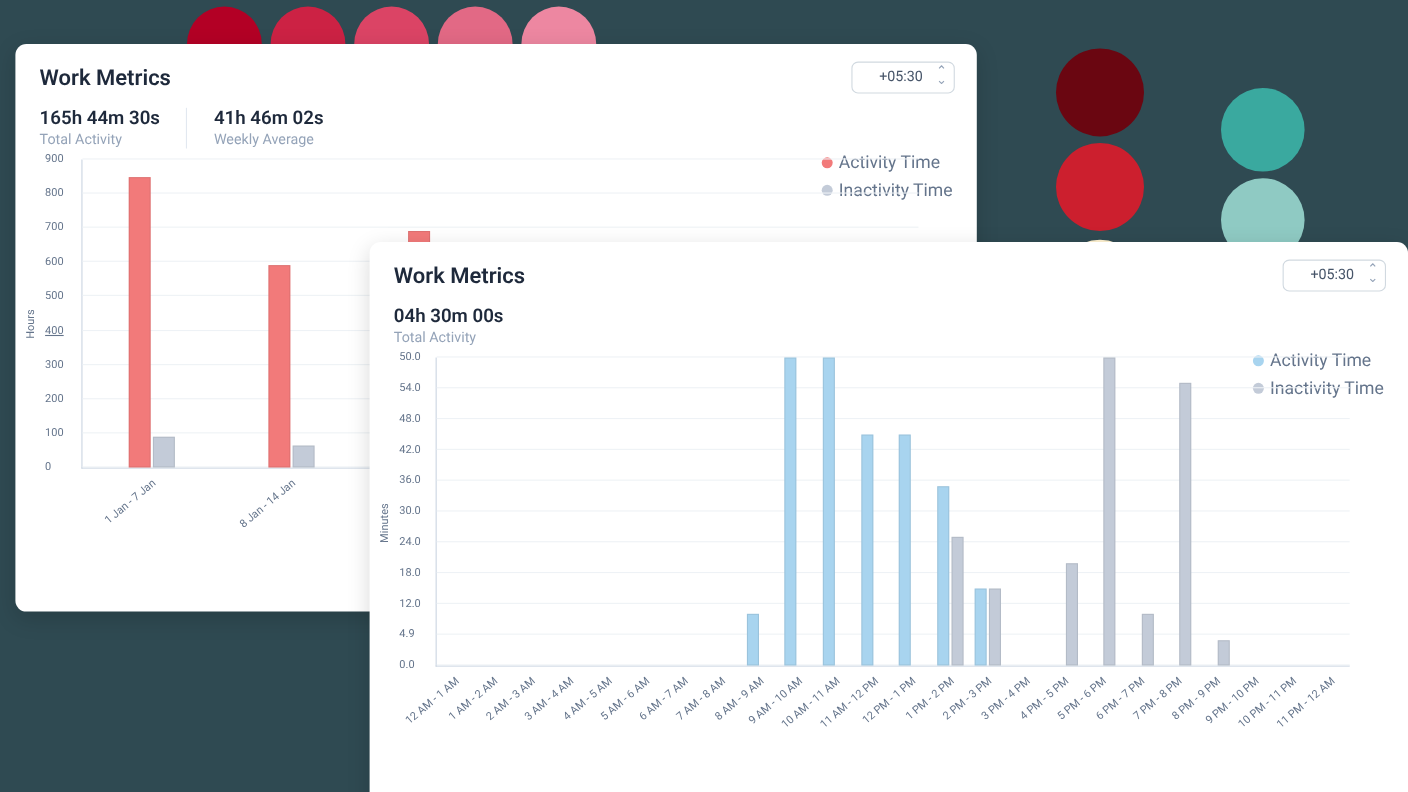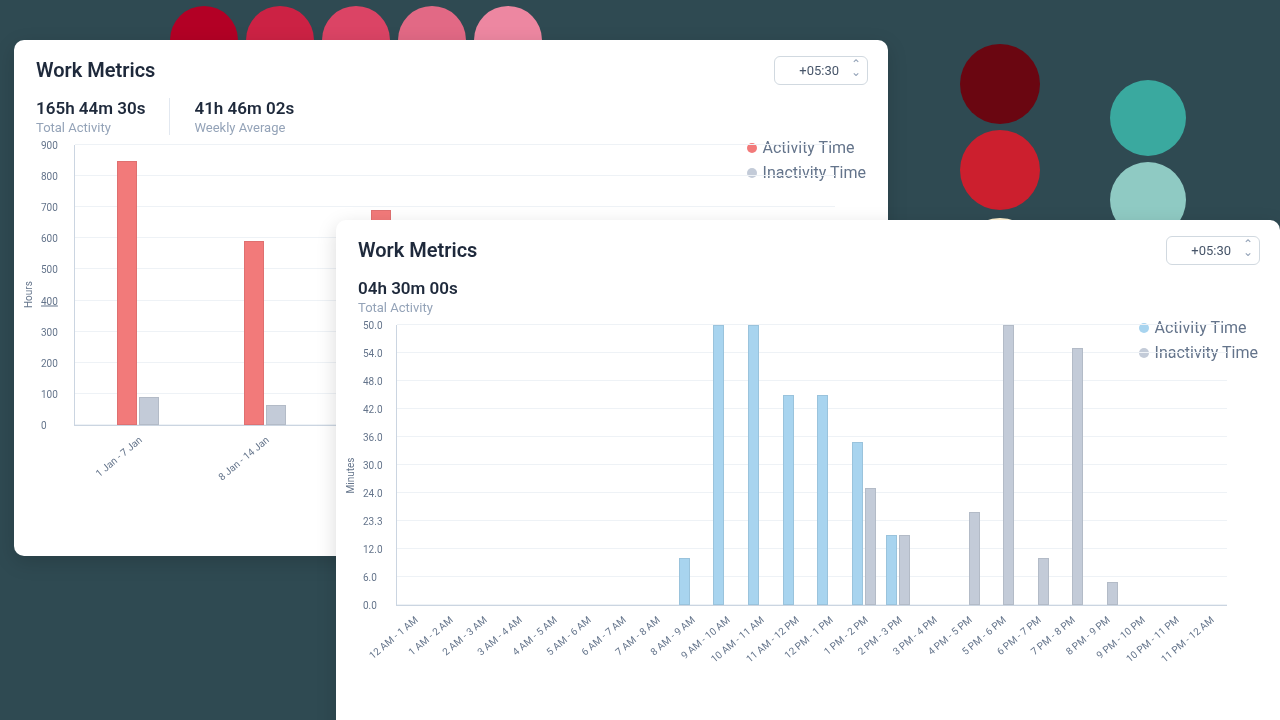--- a/index.html
+++ b/index.html
@@ -164,25 +164,25 @@
         <span class="ldot" style="background:#c3cbd8"></span>
         <span>Inactivity Time</span>
       </div>
   </div>
   <div class="chart">
     <div class="yaxis-label">Minutes</div>
     <div class="plot" id="plot2" style="height:280px;width:830px">
         <div class="grid" style="bottom: 0px;"></div>
         <div class="ytick" style="bottom: 0px;">0.0</div>
         <div class="grid" style="bottom: 28px;"></div>
-        <div class="ytick" style="bottom: 28px;">6.0</div>
+        <div class="ytick" style="bottom: 28px;">4.9</div>
         <div class="grid" style="bottom: 56px;"></div>
         <div class="ytick" style="bottom: 56px;">12.0</div>
         <div class="grid" style="bottom: 84px;"></div>
-        <div class="ytick" style="bottom: 84px;">23.3</div>
+        <div class="ytick" style="bottom: 84px;">18.0</div>
         <div class="grid" style="bottom: 112px;"></div>
         <div class="ytick" style="bottom: 112px;">24.0</div>
         <div class="grid" style="bottom: 140px;"></div>
         <div class="ytick" style="bottom: 140px;">30.0</div>
         <div class="grid" style="bottom: 168px;"></div>
         <div class="ytick" style="bottom: 168px;">36.0</div>
         <div class="grid" style="bottom: 196px;"></div>
         <div class="ytick" style="bottom: 196px;">42.0</div>
         <div class="grid" style="bottom: 224px;"></div>
         <div class="ytick" style="bottom: 224px;">48.0</div>

